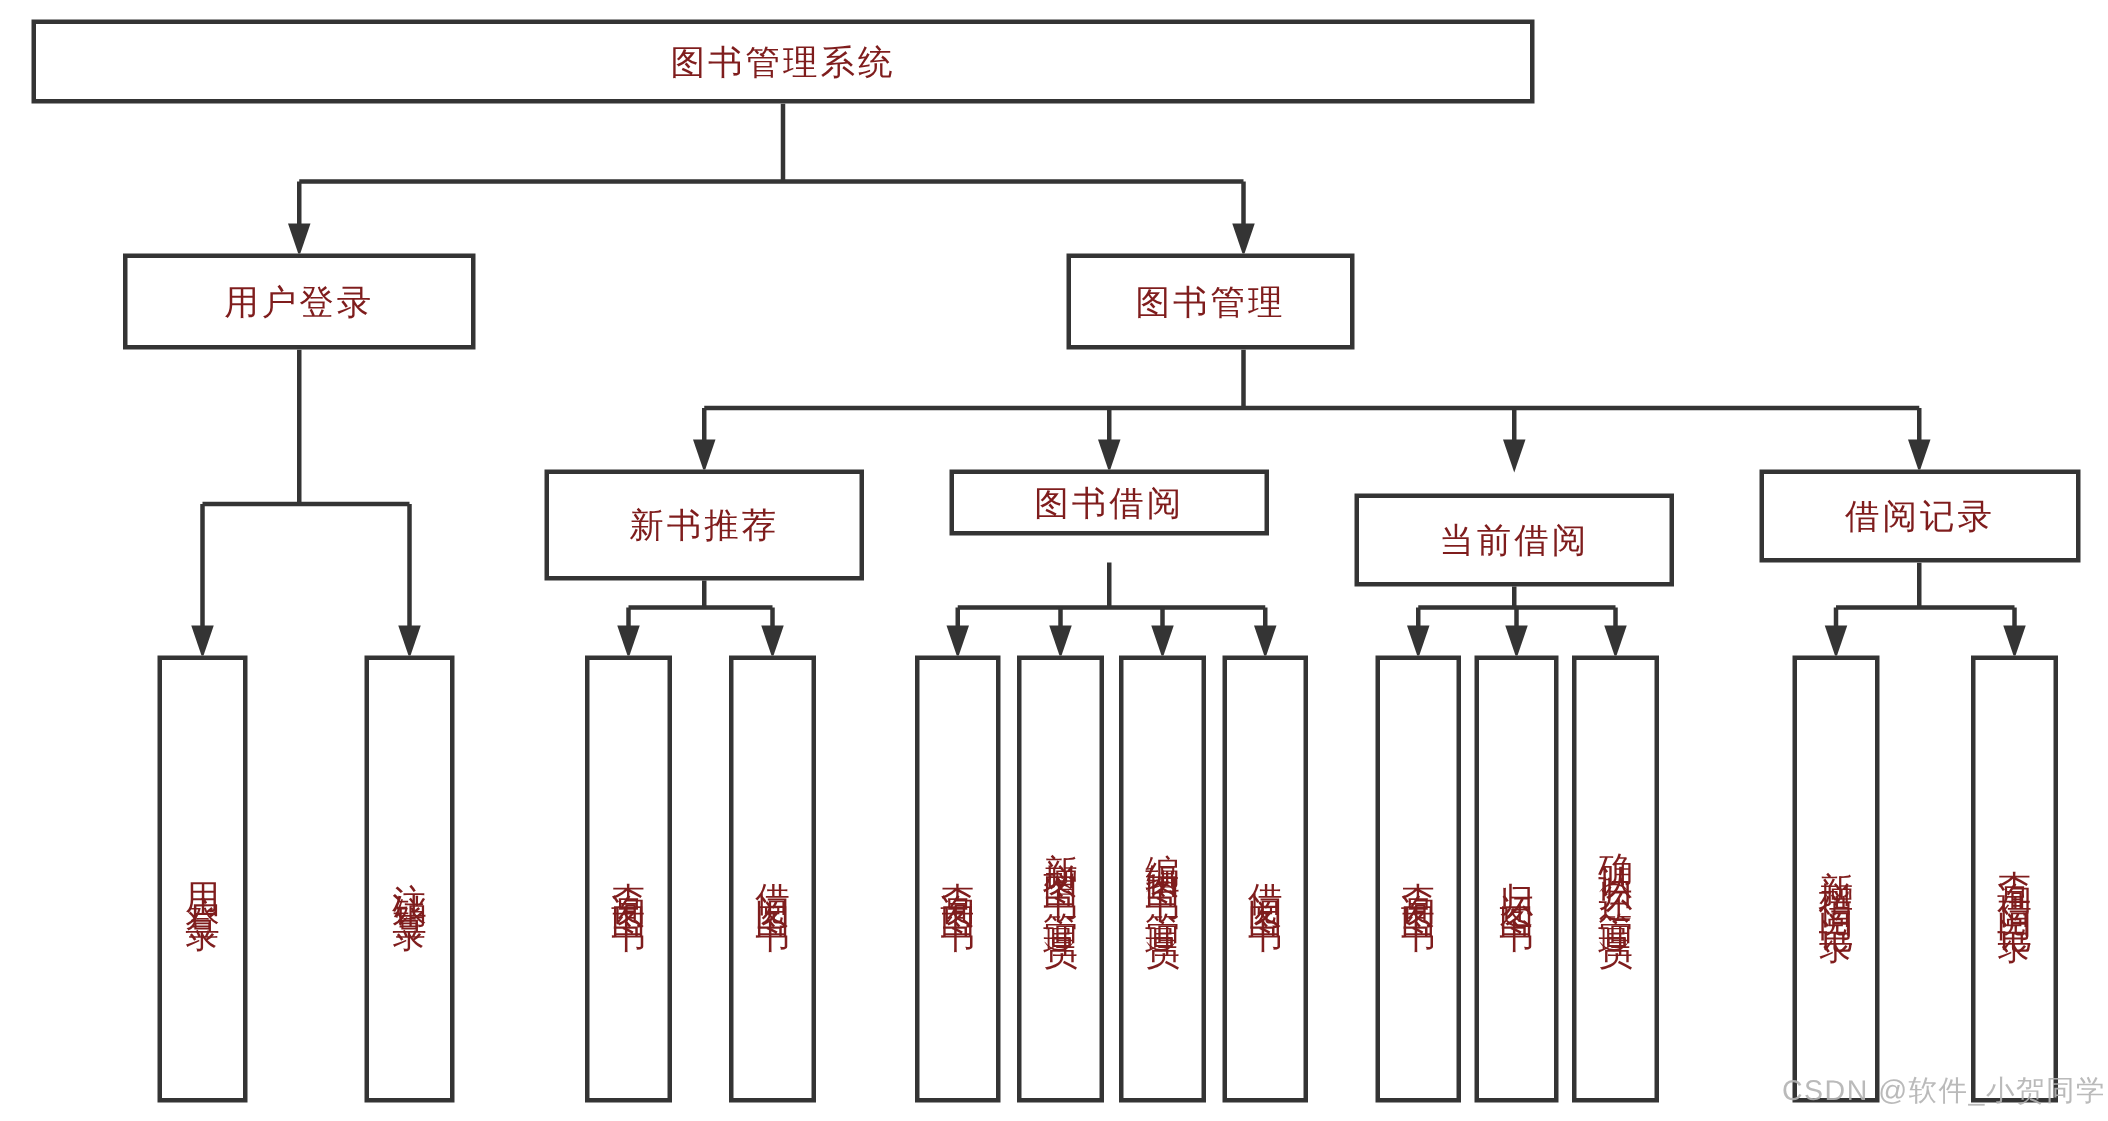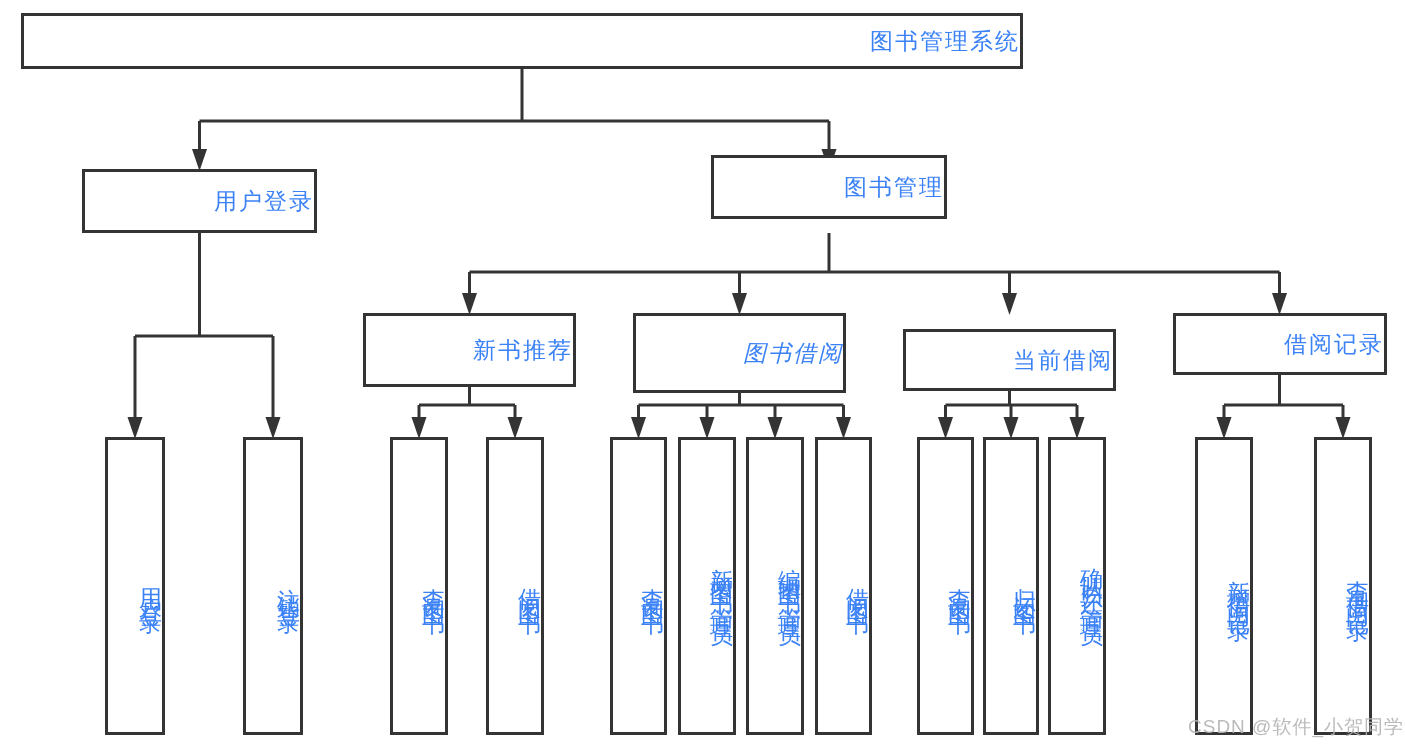--- a/index.html
+++ b/index.html
@@ -16,22 +16,22 @@
     left: 0; top: 0;
     width: 1405px; height: 747px;
   }
   .box {
     position: absolute;
     background: #ffffff;
     border: 3px solid #343434;
     box-sizing: border-box;
     display: flex;
     align-items: center;
-    justify-content: flex-end;
-    color: #3b82f6;
+    justify-content: center;
+    color: #7f1d1d;
   }
   .h-box { font-size: 23px; letter-spacing: 2px; white-space: nowrap; }
   .v-box { font-size: 23px; }
   .v-box .label {
     writing-mode: vertical-rl;
     text-orientation: mixed;
     letter-spacing: 8px;
     line-height: 1;
   }
   .watermark {
@@ -100,28 +100,28 @@
       <polygon points="1335.5,417 1350.5,417 1343,439" fill="#343434"></polygon>
     </svg>
 
   <div class="box h-box" style="left:21px; top:13px; width:1002px; height:56px;">
     <span class="label">图书管理系统</span>
   </div>
 
   <div class="box h-box" style="left:82px; top:169px; width:235px; height:64px;">
     <span class="label">用户登录</span>
   </div>
-  <div class="box h-box" style="left:711px; top:155px; width:236px; height:64px;">
+  <div class="box h-box" style="left:711px; top:169px; width:192px; height:64px;">
     <span class="label">图书管理</span>
   </div>
 
   <div class="box h-box" style="left:363px; top:313px; width:213px; height:74px;">
     <span class="label">新书推荐</span>
   </div>
-  <div class="box h-box" style="left:633px; top:313px; width:213px; height:80px;font-style:italic;">
+  <div class="box h-box" style="left:633px; top:313px; width:213px; height:44px;">
     <span class="label">图书借阅</span>
   </div>
   <div class="box h-box" style="left:903px; top:329px; width:213px; height:62px;">
     <span class="label">当前借阅</span>
   </div>
   <div class="box h-box" style="left:1173px; top:313px; width:214px; height:62px;">
     <span class="label">借阅记录</span>
   </div>
 
   <div class="box v-box" style="left:105px; top:437px; width:60px; height:298px;">

